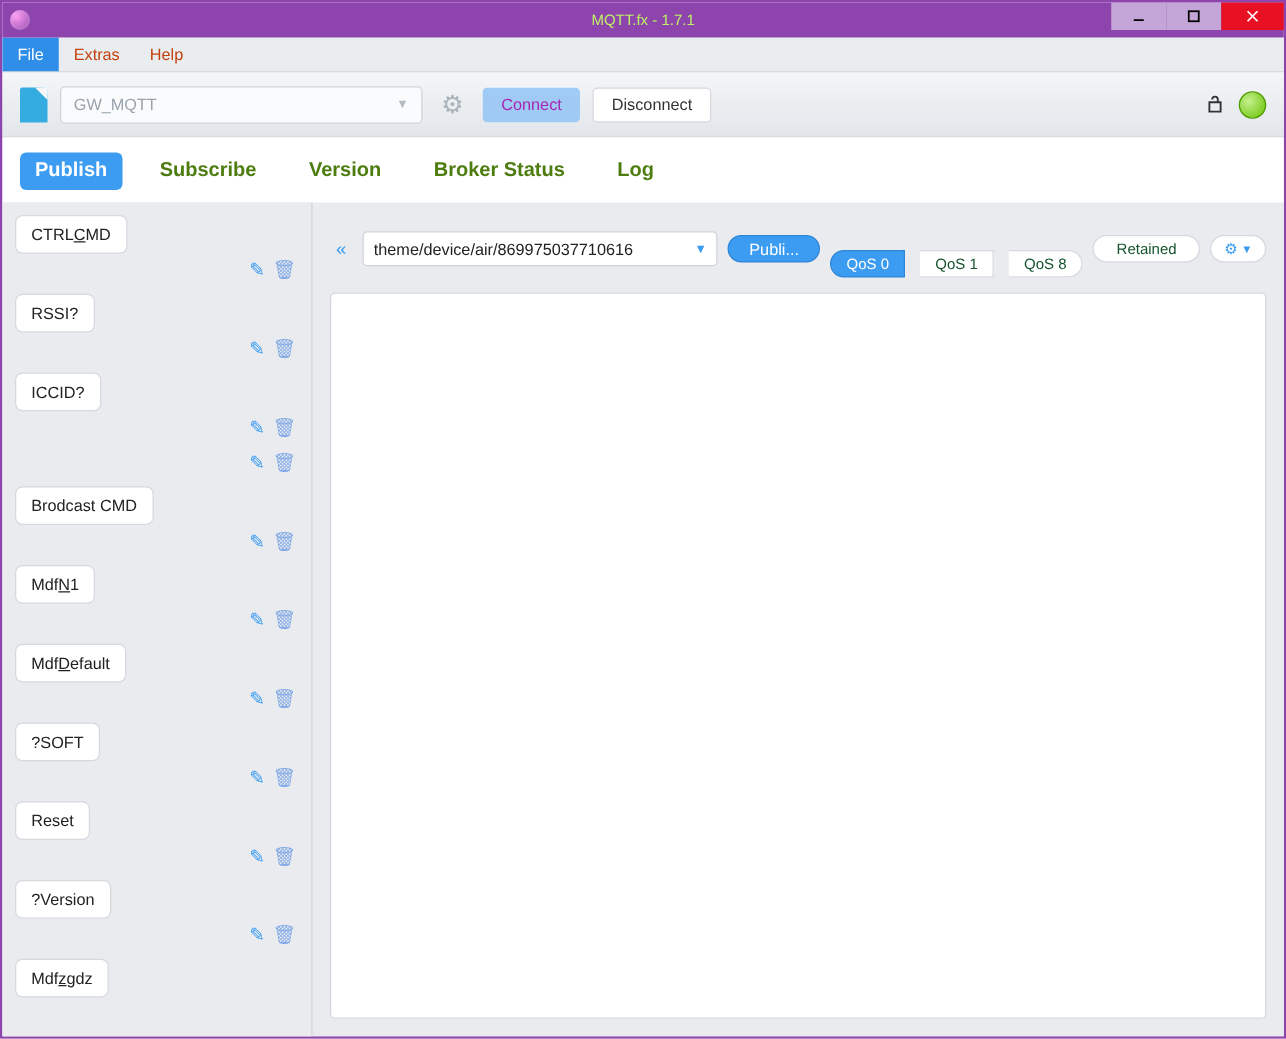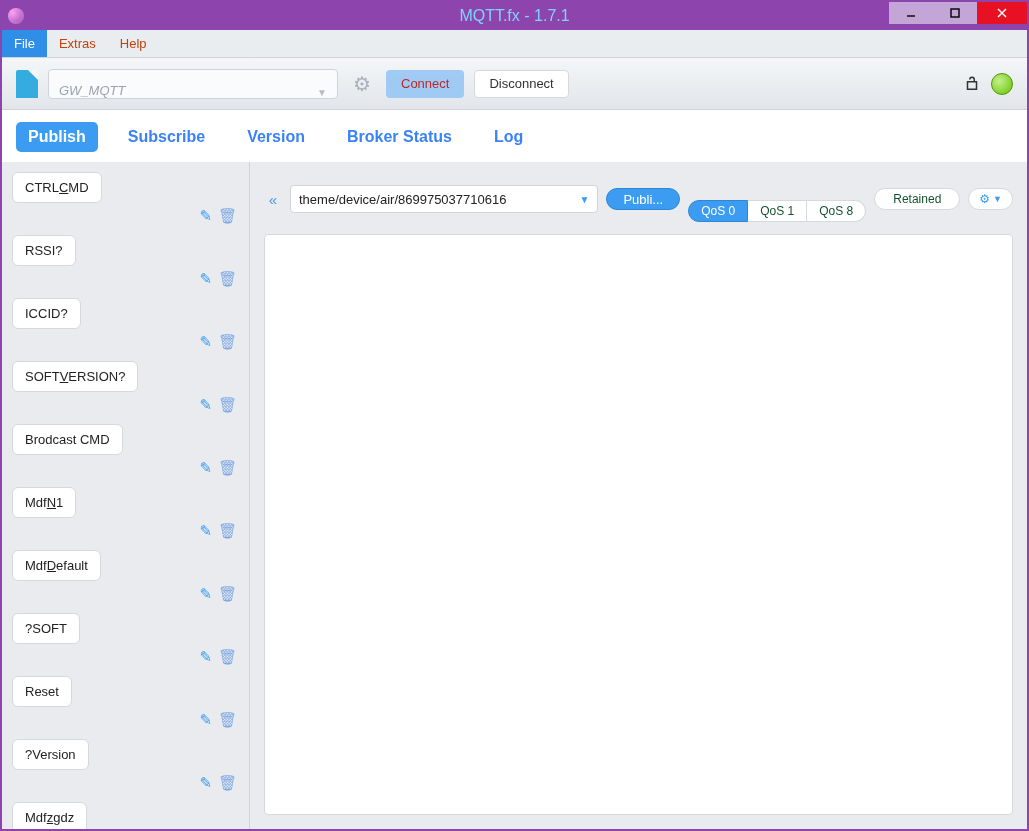--- a/index.html
+++ b/index.html
@@ -30,22 +30,22 @@
   .titlebar .app-icon {
     width: 16px; height: 16px; margin-left: 6px;
     border-radius: 8px;
     background: radial-gradient(circle at 30% 30%, #ff9ff3, #8e44ad);
     box-shadow: 0 0 4px #fff4 inset;
   }
   .titlebar .title {
     position: absolute;
     left: 0; right: 0;
     text-align: center;
-    color: #7dd3fc;
-    font-size: 16px;
+    color: #bef264;
+    font-size: 12px;
     pointer-events: none;
   }
   .win-controls { position: absolute; right: 0; top: 0; display: flex; height: 26px; }
   .win-controls div {
     width: 44px; height: 22px;
     display: flex; align-items: center; justify-content: center;
     font-size: 12px; color: #000;
     background: #c3a5d8;
   }
   .win-controls .wc-min { background: #c3a5d8; }
@@ -92,26 +92,25 @@
     position: absolute; right: 0; top: 0;
     border: 5px solid transparent;
     border-top-color: #f4f6f8; border-right-color: #f4f6f8;
   }
   .profile-select {
     flex: 0 0 290px;
     height: 30px;
     background: #f9fbfc;
     border: 1px solid #d0d4d8;
     border-radius: 4px;
-    display: flex; align-items: flex-end;
+    display: flex; align-items: center;
     padding: 0 10px;
     color: #9aa3ac;
     font-size: 13px;
     justify-content: space-between;
-    font-style: italic;
   }
   .profile-select .caret { color: #b5bdc5; font-size: 10px; }
   .gear-btn {
     width: 28px; height: 28px;
     display: flex; align-items: center; justify-content: center;
     color: #a9b2bb; font-size: 20px;
     cursor: pointer;
   }
   .btn {
     height: 28px; border-radius: 4px;
@@ -122,21 +121,21 @@
     border: 1px solid transparent;
     background: #fff;
   }
   .btn.primary {
     background: #9cc9f5;
     color: #fff;
     border: 1px solid #6fb1ee;
   }
   .btn.connect-disabled {
     background: #9cc9f5;
-    color: #b91c1c;
+    color: #a21caf;
     opacity: .95;
   }
   .btn.light {
     background: #fff;
     border: 1px solid #d5d9de;
     color: #333;
   }
   .toolbar .spacer { flex: 1; }
   .lock-icon { width: 18px; height: 18px; color: #4a4a4a; }
   .status-dot {
@@ -147,21 +146,21 @@
   
   .tabs-row {
     display: flex; gap: 18px;
     padding: 12px 14px 10px;
     align-items: center;
     background: #fff;
     text-align: center;
   }
   .tab {
     font-size: 16px; font-weight: 600;
-    color: #3b82f6;
+    color: #4d7c0f;
     padding: 6px 12px;
     border-radius: 5px;
     cursor: pointer;
   }
   .tab.active { background: #3b9cf2; color: #fff; }
   
   .main {
     flex: 1;
     display: flex;
     background: #e9ebee;
@@ -233,21 +232,21 @@
     height: 22px; border-radius: 11px;
     padding: 0 12px;
     display: inline-flex; align-items: center;
     font-size: 12px;
     cursor: pointer;
     background: #fff;
     border: 1px solid #d5d9de;
     color: #14532d;
   }
   .pill.active { background: #3b9cf2; border-color: #2f86d6; color: #fff; }
-  .pill-group { display: flex; gap: 0; margin-top: 24px; }
+  .pill-group { display: flex; gap: 12px; margin-top: 24px; }
   .pill-group .pill { border-radius: 0; border-left: none; }
   .pill-group .pill:first-child { border-radius: 11px 0 0 11px; border-left: 1px solid #d5d9de; }
   .pill-group .pill:last-child { border-radius: 0 11px 11px 0; }
   .pill-group .pill.active { border-left: 1px solid #2f86d6; }
   .settings-pill {
     height: 22px; border-radius: 11px;
     padding: 0 10px;
     display: inline-flex; align-items: center;
     font-size: 12px;
     cursor: pointer;
@@ -326,21 +325,21 @@
     <div class="tab">Broker Status</div>
     <div class="tab">Log</div>
   </div>
 
   <div class="main">
     <div class="left-pane" id="left-pane">
 
     <div class="cmd-item"><div class="cmd-button"><span>CTRL</span><span class="underline">C</span><span>MD</span></div><div class="cmd-actions"><span class="ico">✎</span><span class="ico trash">🗑</span></div></div>
         <div class="cmd-item"><div class="cmd-button"><span>RSSI?</span></div><div class="cmd-actions"><span class="ico">✎</span><span class="ico trash">🗑</span></div></div>
         <div class="cmd-item"><div class="cmd-button"><span>ICCID?</span></div><div class="cmd-actions"><span class="ico">✎</span><span class="ico trash">🗑</span></div></div>
-        <div class="cmd-item"><div class="cmd-button"><span>SOFT</span><span class="underline">V</span><span>ERSION?</span></div><div class="cmd-actions"><span class="ico">✎</span><span class="ico trash">🗑</span></div></div>
+        <div class="cmd-item"><div class="cmd-actions"><span class="ico">✎</span><span class="ico trash">🗑</span></div></div>
         <div class="cmd-item"><div class="cmd-button"><span>Brodcast CMD</span></div><div class="cmd-actions"><span class="ico">✎</span><span class="ico trash">🗑</span></div></div>
         <div class="cmd-item"><div class="cmd-button"><span>Mdf</span><span class="underline">N</span><span>1</span></div><div class="cmd-actions"><span class="ico">✎</span><span class="ico trash">🗑</span></div></div>
         <div class="cmd-item"><div class="cmd-button"><span>Mdf</span><span class="underline">D</span><span>efault</span></div><div class="cmd-actions"><span class="ico">✎</span><span class="ico trash">🗑</span></div></div>
         <div class="cmd-item"><div class="cmd-button"><span>?SOFT</span></div><div class="cmd-actions"><span class="ico">✎</span><span class="ico trash">🗑</span></div></div>
         <div class="cmd-item"><div class="cmd-button"><span>Reset</span></div><div class="cmd-actions"><span class="ico">✎</span><span class="ico trash">🗑</span></div></div>
         <div class="cmd-item"><div class="cmd-button"><span>?Version</span></div><div class="cmd-actions"><span class="ico">✎</span><span class="ico trash">🗑</span></div></div>
         <div class="cmd-item"><div class="cmd-button"><span>Mdf</span><span class="underline">z</span><span>gdz</span></div></div>
       </div>
     <div class="right-pane">
       <div class="publish-row">

